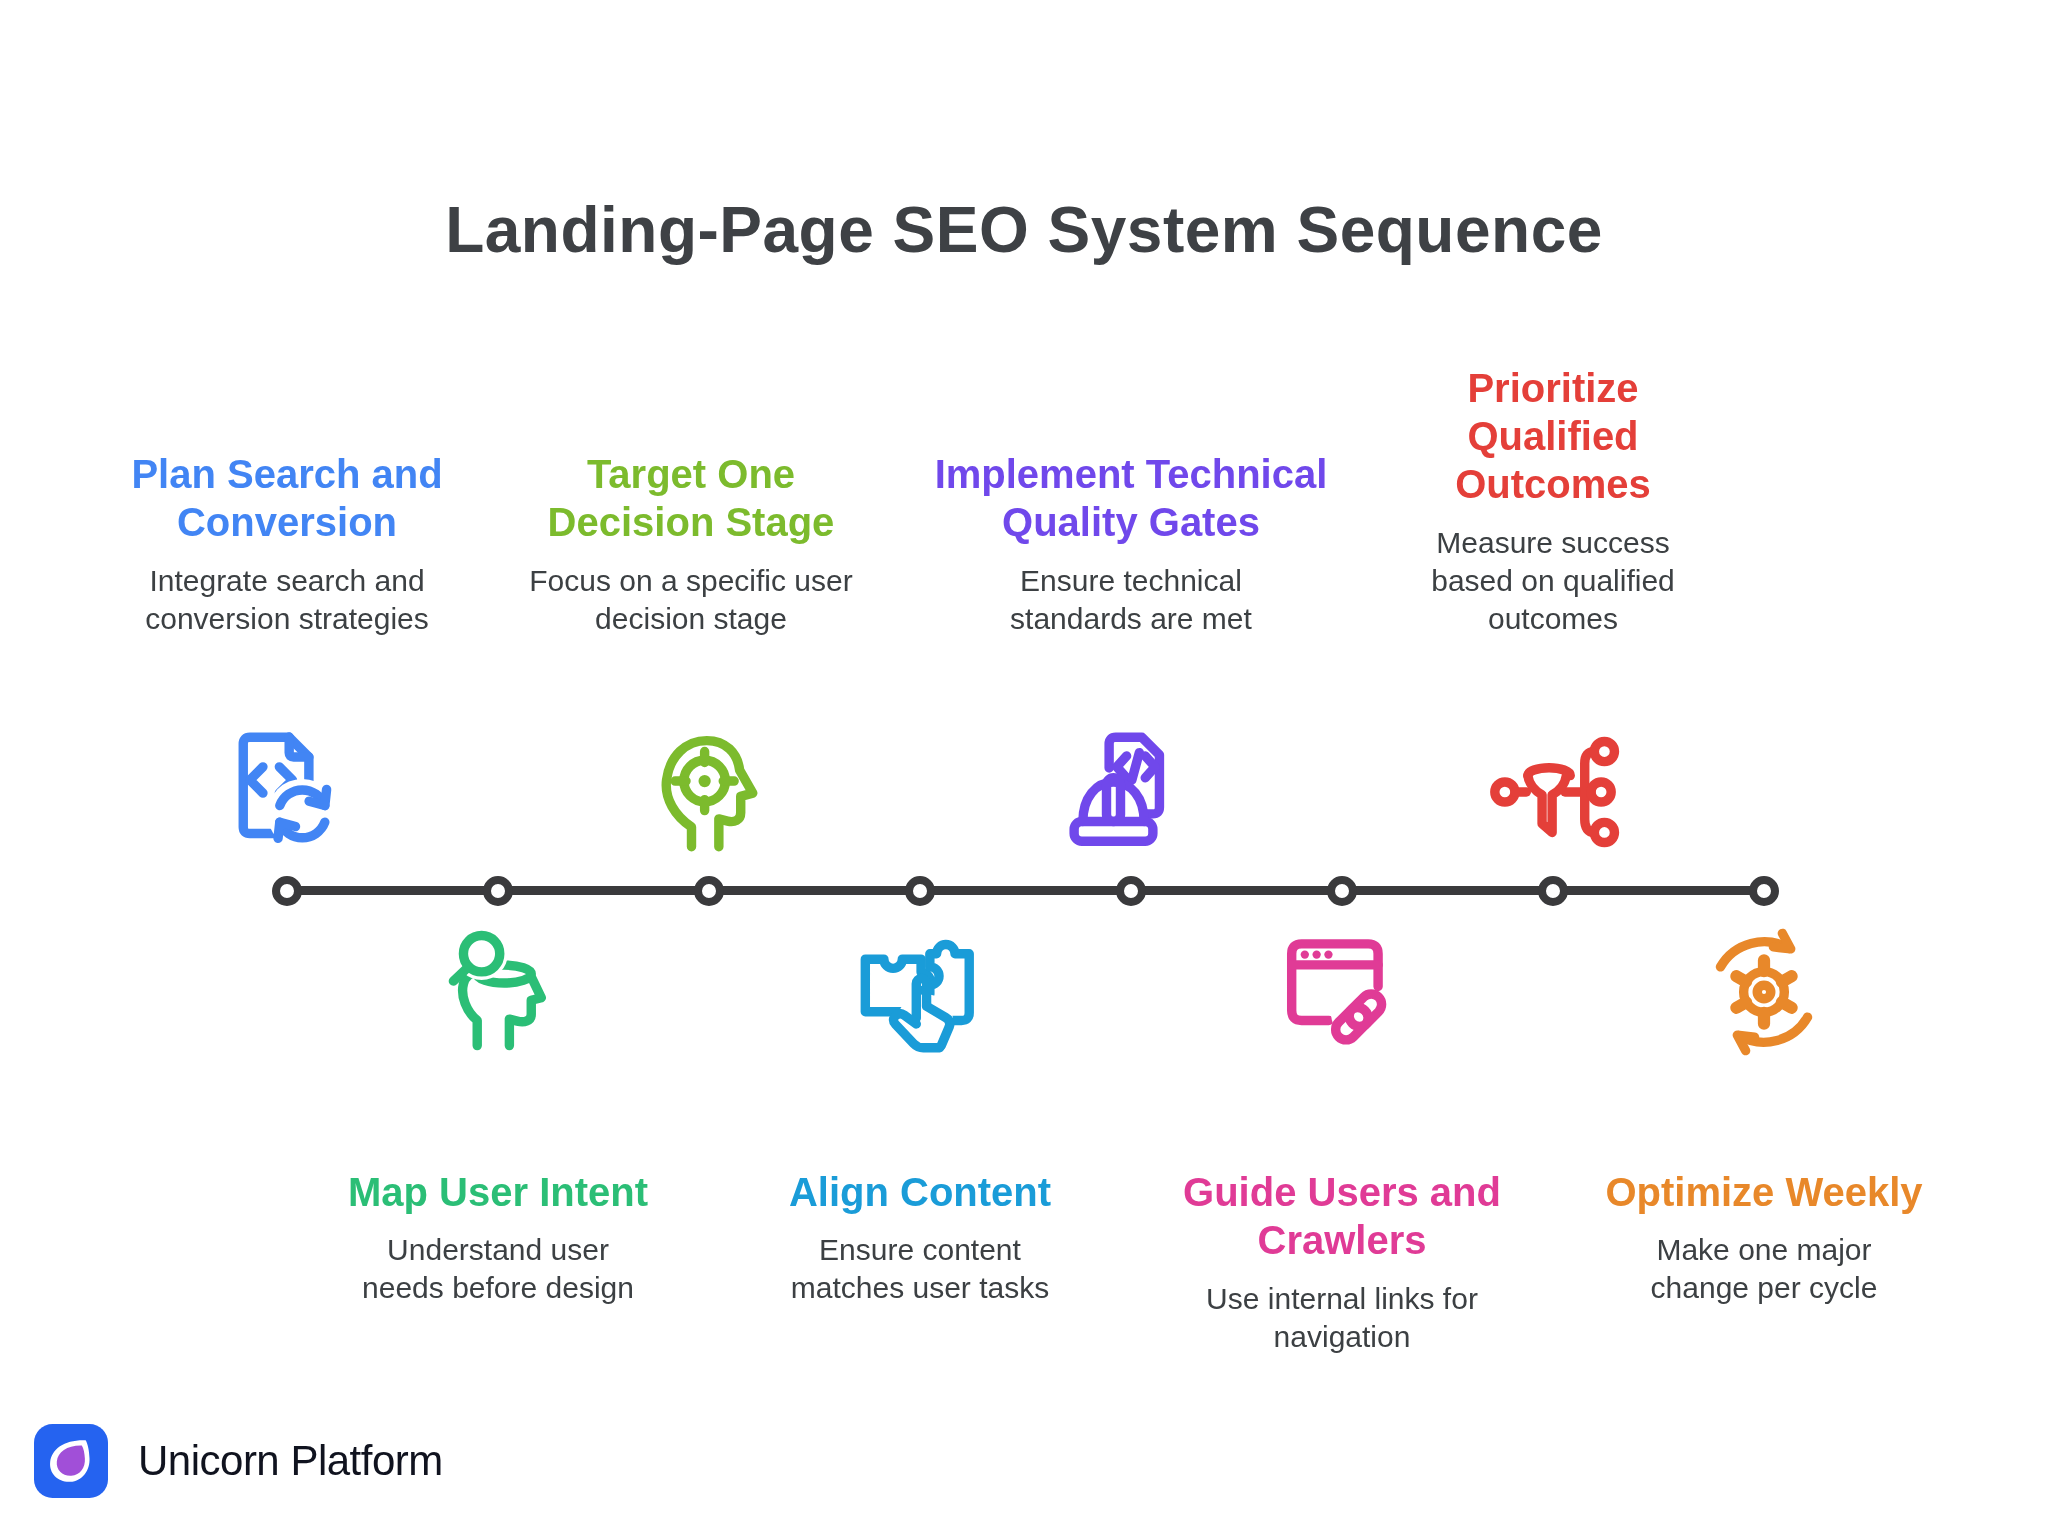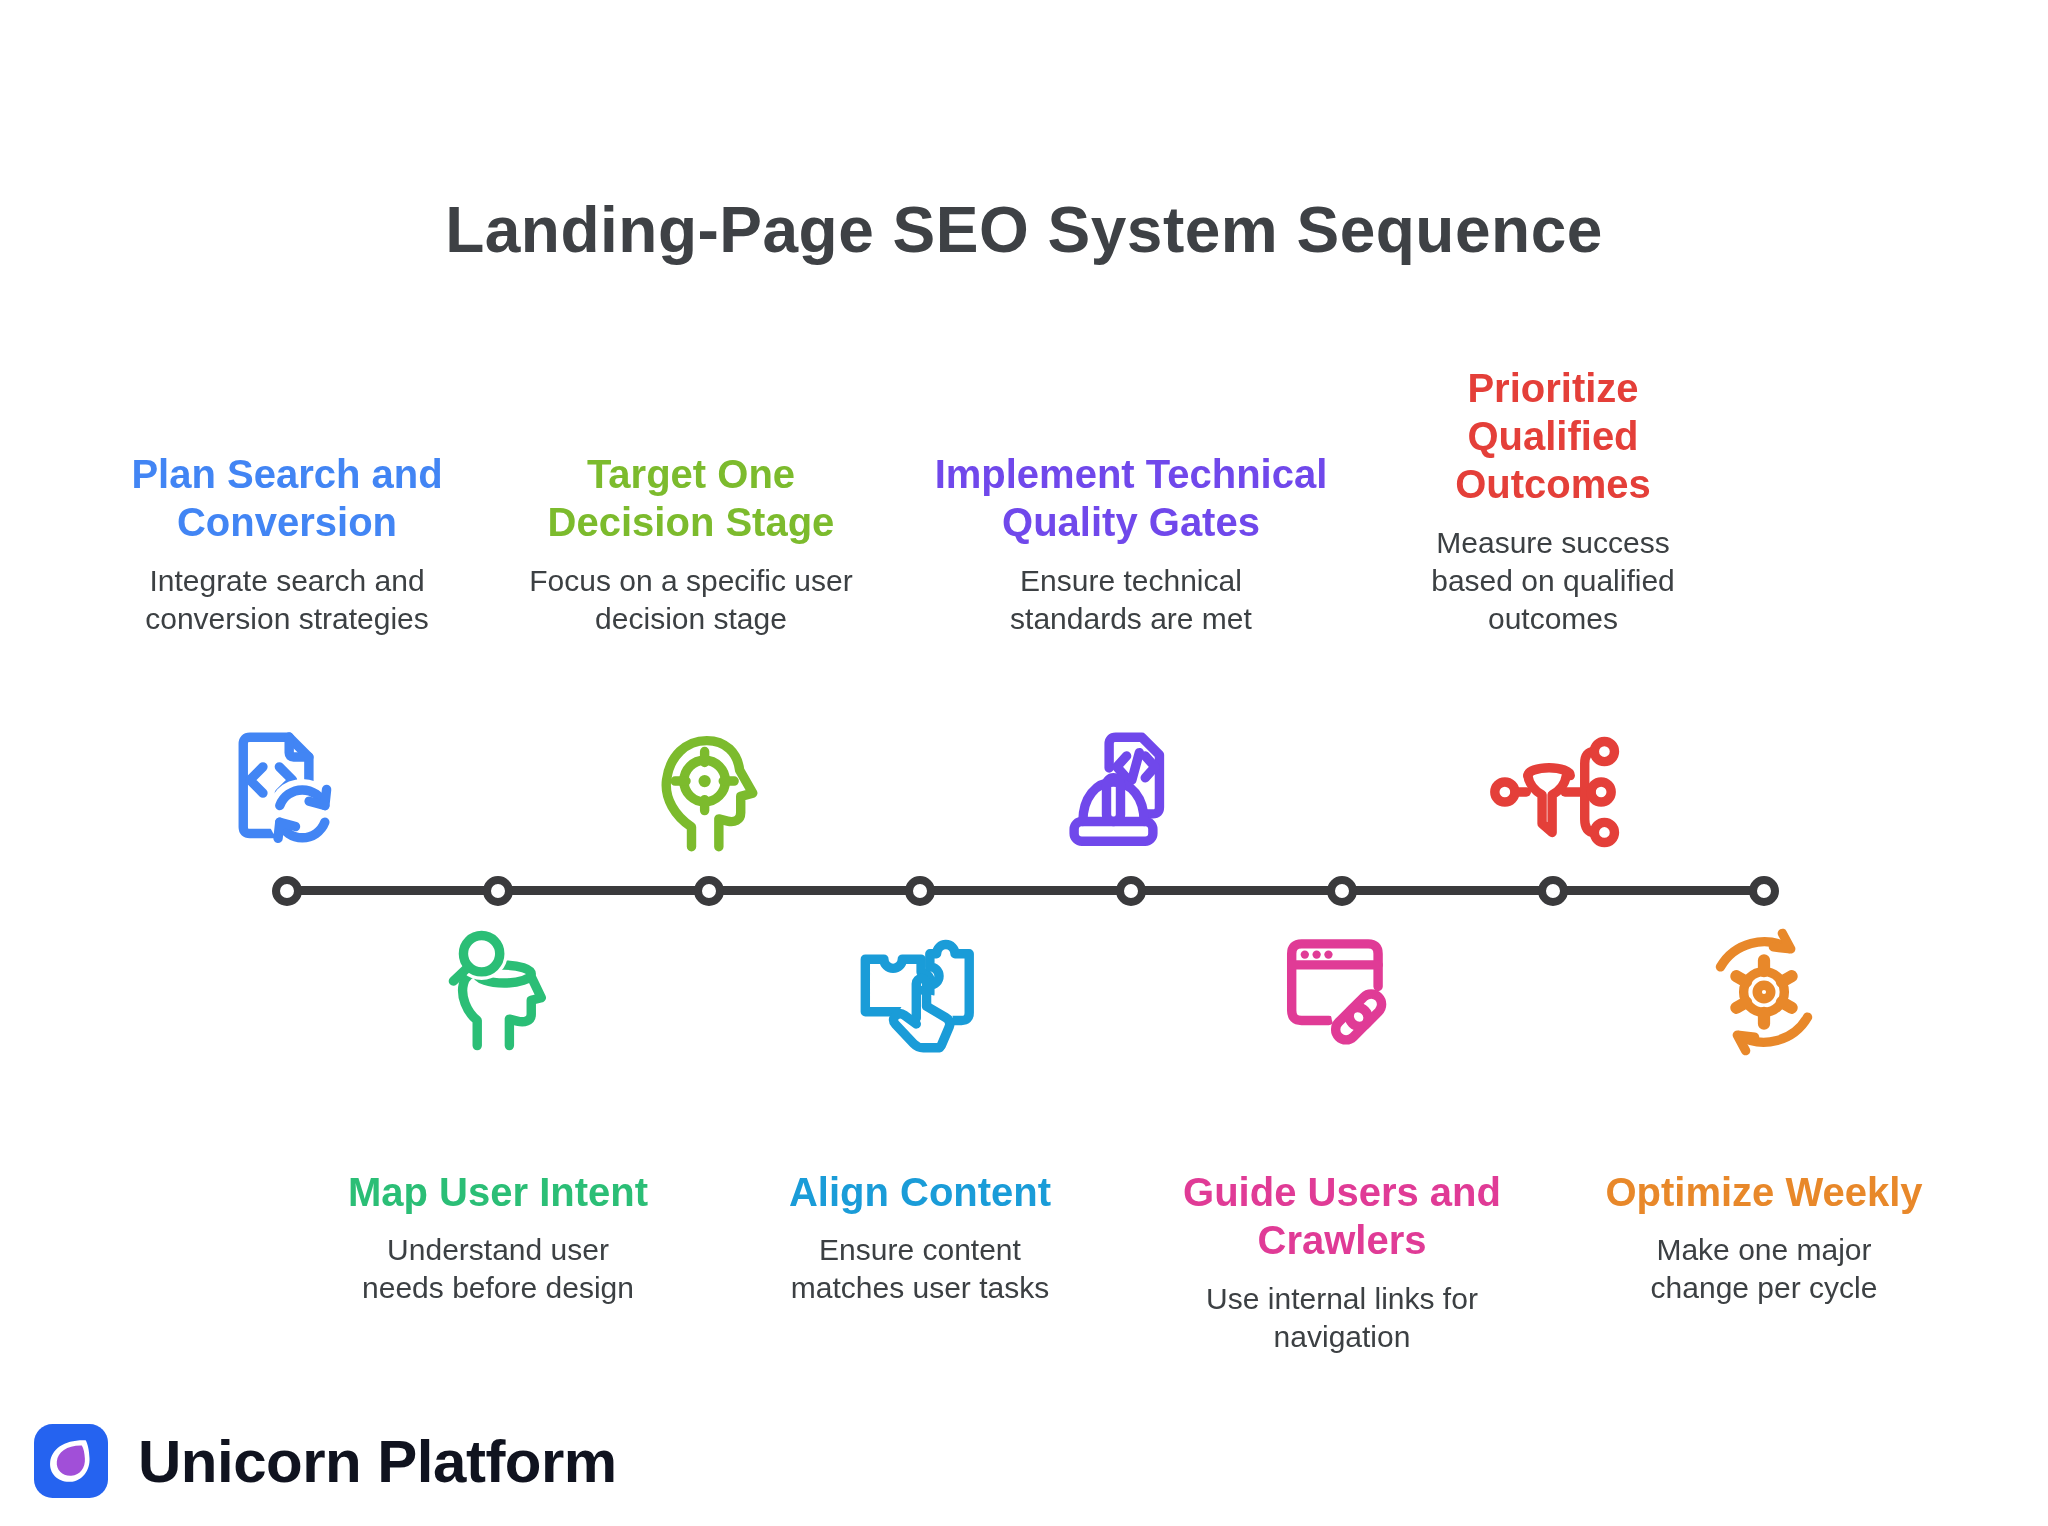--- a/index.html
+++ b/index.html
@@ -61,21 +61,21 @@
   .step-icon svg .halo{fill:#fff;stroke:none;}
   .step-icon svg .dot{fill:currentColor;stroke:none;}
   .step-icon svg .thick{stroke-width:5.6;}
   
   .footer{
     position:absolute;left:34px;top:1424px;
     display:flex;align-items:center;gap:30px;
   }
   .logo-mark{width:74px;height:74px;display:block;}
   .brand-name{
-    font-size:60px;font-weight:700;letter-spacing:-0.5px;
+    font-size:42px;font-weight:400;letter-spacing:-0.5px;
     color:var(--brand-text,#10131F);
     white-space:nowrap;
   }
 </style>
 </head>
 <body style="--background: #FFFFFF; --title-text: #3E4145; --body-text: #3C4043; --line: #3A3A3C; --logo-primary: #2563F0; --logo-accent: #A14FD8; --brand-text: #10131F;">
 
 <div class="canvas">
 
   <h1 class="title">Landing-Page SEO System Sequence</h1>

